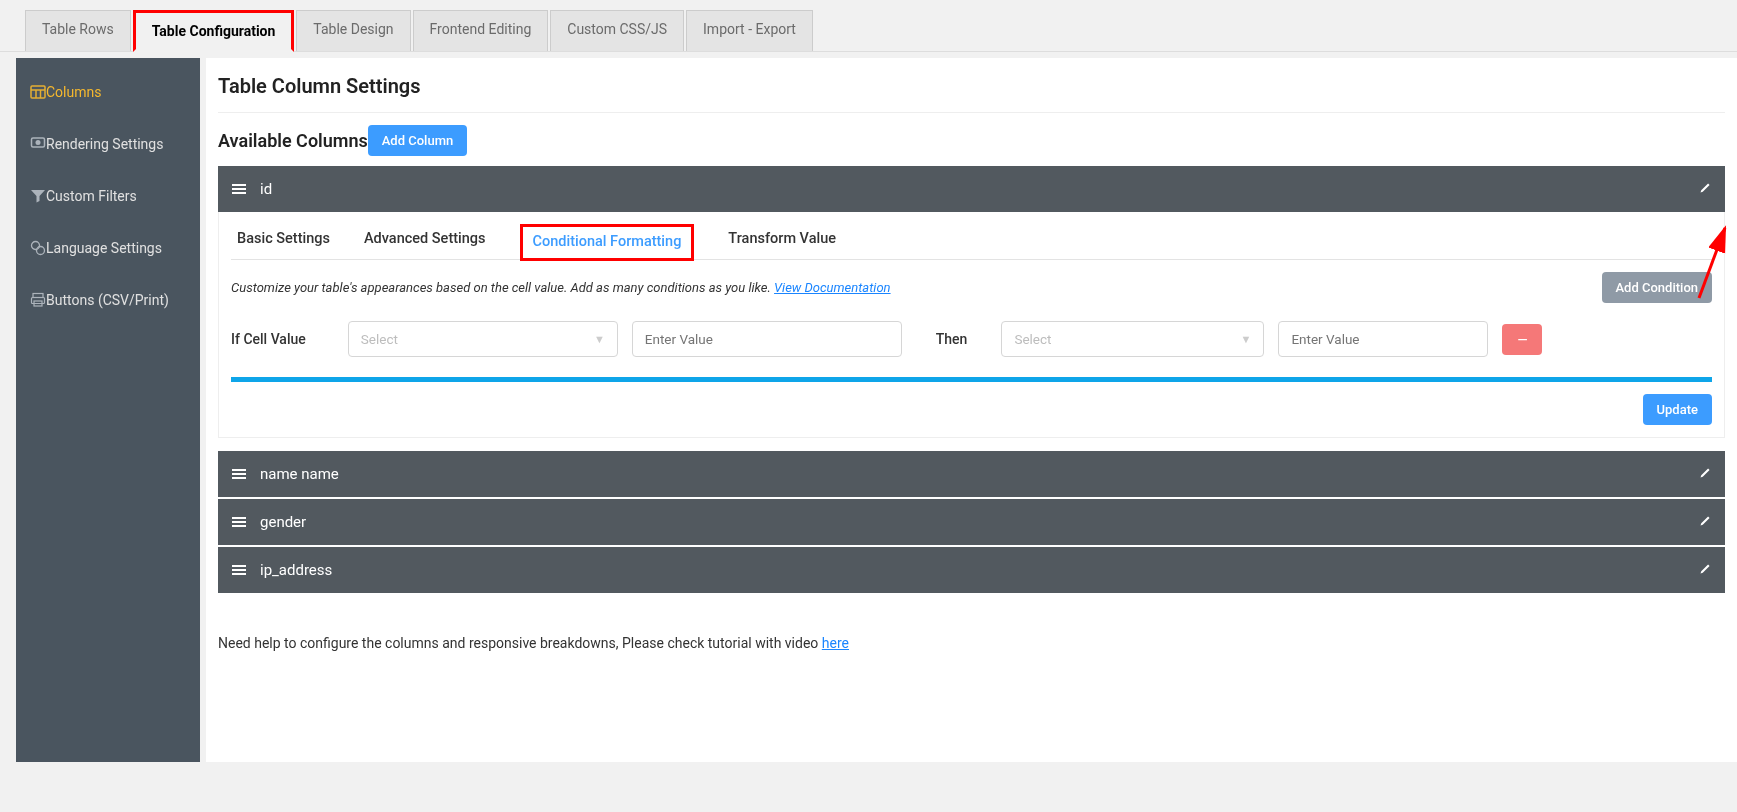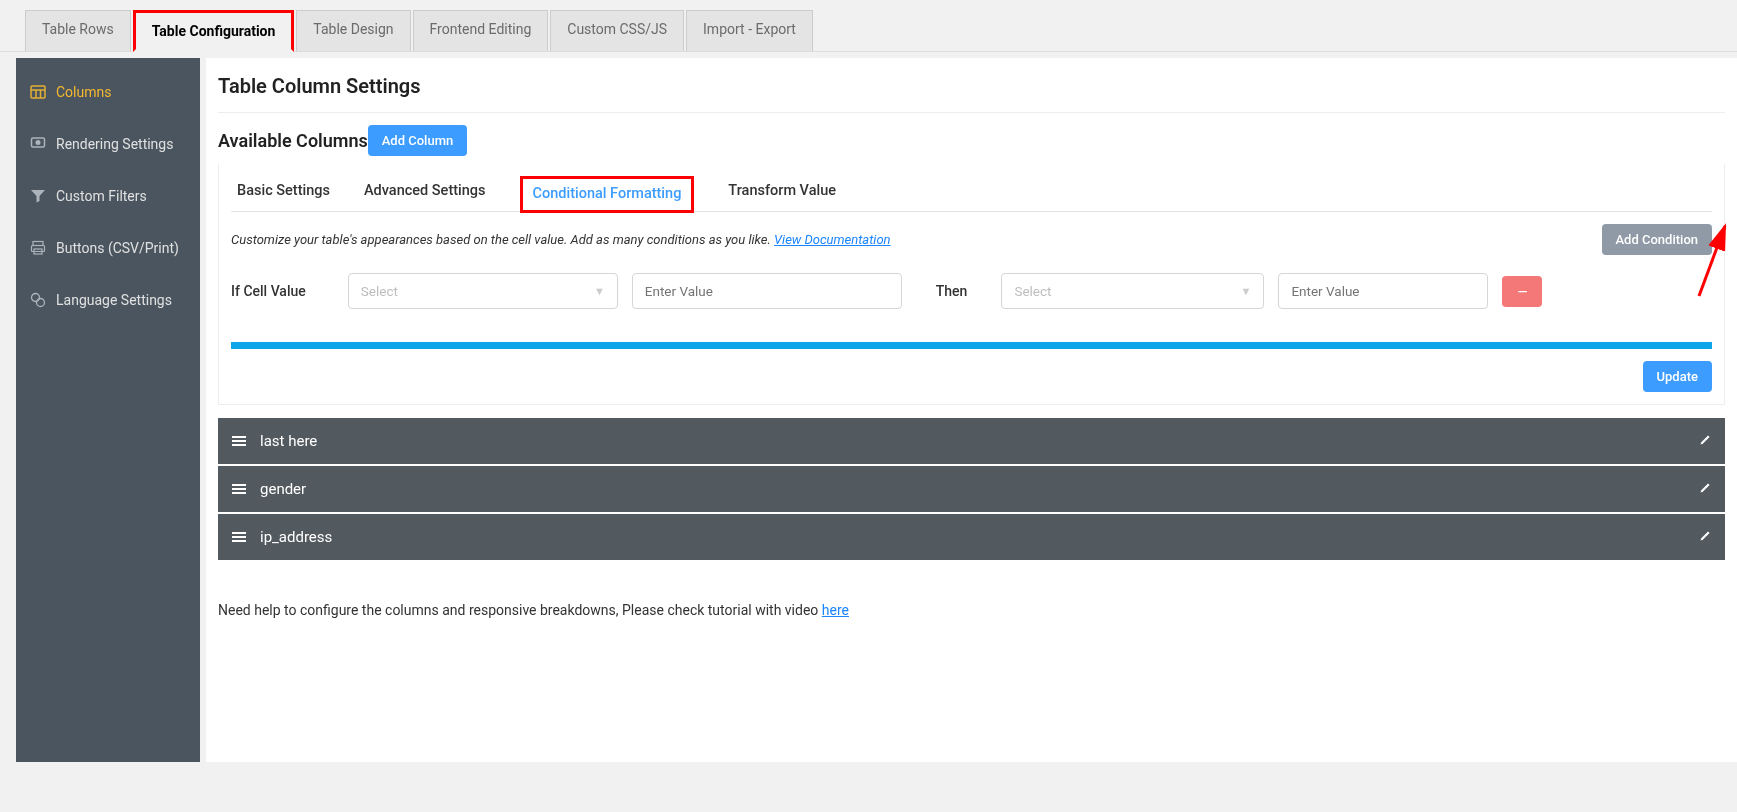--- a/index.html
+++ b/index.html
@@ -48,21 +48,20 @@
       min-height: 704px;
       padding-top: 8px;
     }
     .sidebar-item {
       display: flex;
       align-items: center;
       padding: 18px 14px;
       color: #e0e0e0;
       cursor: pointer;
       font-size: 14px;
-      gap: 10px;
     }
     .sidebar-item.active {
       color: #f5b82e;
     }
     .sidebar-icon {
       width: 16px;
       height: 16px;
       display: inline-flex;
       align-items: center;
       justify-content: center;
@@ -176,22 +175,22 @@
     }
     .link-doc {
       color: #1a85ff;
       text-decoration: underline;
       cursor: pointer;
     }
     .cond-row {
       display: flex;
       align-items: center;
       gap: 14px;
-      padding: 6px 0 33px 0;
-      border-bottom: 7px solid #0ea5e9;
+      padding: 6px 0 20px 0;
+      border-bottom: 5px solid #0ea5e9;
       margin-bottom: 12px;
     }
     .cond-label {
       font-size: 14px;
       color: #333;
       font-weight: 500;
       padding-right: 28px;
     }
     .select-control {
       border: 1px solid #d6d6d6;
@@ -270,49 +269,62 @@
     <div class="sidebar-item">
       <span class="sidebar-icon">
         <svg viewBox="0 0 16 16" width="16" height="16" fill="#b7bec5">
             <path d="M1 2h14l-5.5 6v5l-3 1.5V8L1 2z"></path>
           </svg>
       </span>
       <span>Custom Filters</span>
     </div>
     <div class="sidebar-item">
       <span class="sidebar-icon">
+        <svg viewBox="0 0 16 16" width="16" height="16" fill="none" stroke="#b7bec5" stroke-width="1.3">
+            <circle cx="5.5" cy="5.5" r="4"></circle>
+            <circle cx="10.5" cy="10.5" r="4"></circle>
+          </svg>
+      </span>
+      <span>Language Settings</span>
+    </div>
+    <div class="sidebar-item">
+      <span class="sidebar-icon">
         <svg viewBox="0 0 16 16" width="16" height="16" fill="none" stroke="#b7bec5" stroke-width="1.2">
             <rect x="3" y="1.5" width="10" height="4"></rect>
             <rect x="1.5" y="5.5" width="13" height="6" rx="1"></rect>
             <rect x="4" y="9" width="8" height="5"></rect>
           </svg>
       </span>
       <span>Buttons (CSV/Print)</span>
     </div>
-    <div class="sidebar-item">
-      <span class="sidebar-icon">
-        <svg viewBox="0 0 16 16" width="16" height="16" fill="none" stroke="#b7bec5" stroke-width="1.3">
-            <circle cx="5.5" cy="5.5" r="4"></circle>
-            <circle cx="10.5" cy="10.5" r="4"></circle>
-          </svg>
-      </span>
-      <span>Language Settings</span>
-    </div>
   </div>
 
   <div class="content">
     <h2 class="page-title">Table Column Settings</h2>
 
     <div class="col-header-row">
       <div class="avail-cols">Available Columns</div>
       <button class="btn btn-blue">Add Column</button>
     </div>
 
     <div style="position:relative;">
 
+      <div class="column-row">
+        <div class="col-left">
+          <span class="drag-icon">
+              <span></span>
+              <span></span>
+              <span></span>
+            </span>
+          <span class="col-name">id</span>
+        </div>
+        <span class="edit-icon"><svg viewBox="0 0 16 16">
+              <path d="M12.1 1.9l2 2L5 13l-3 1 1-3 9.1-9.1zM11 3l2 2"></path>
+            </svg></span>
+      </div>
 
 
       <svg class="annot-arrow" style="top:54px; right:-4px;" width="90" height="80" viewBox="0 0 90 80">
         <defs>
             <marker id="ah" markerWidth="10" markerHeight="10" refX="8" refY="3" orient="auto">
               <path d="M0,0 L0,6 L9,3 z" fill="#ff0000"></path>
             </marker>
           </defs>
         <line x1="60" y1="78" x2="86" y2="8" stroke="#ff0000" stroke-width="3" marker-end="url(#ah)"></line>
       </svg>
@@ -354,21 +366,21 @@
       </div>
 
       <div class="col-stack-lower">
         <div class="column-row">
           <div class="col-left">
             <span class="drag-icon">
                 <span></span>
                 <span></span>
                 <span></span>
               </span>
-            <span class="col-name">last here</span>
+            <span class="col-name">name name</span>
           </div>
           <span class="edit-icon"><svg viewBox="0 0 16 16">
                 <path d="M12.1 1.9l2 2L5 13l-3 1 1-3 9.1-9.1z"></path>
               </svg></span>
         </div>
         <div class="column-row">
           <div class="col-left">
             <span class="drag-icon">
                 <span></span>
                 <span></span>

